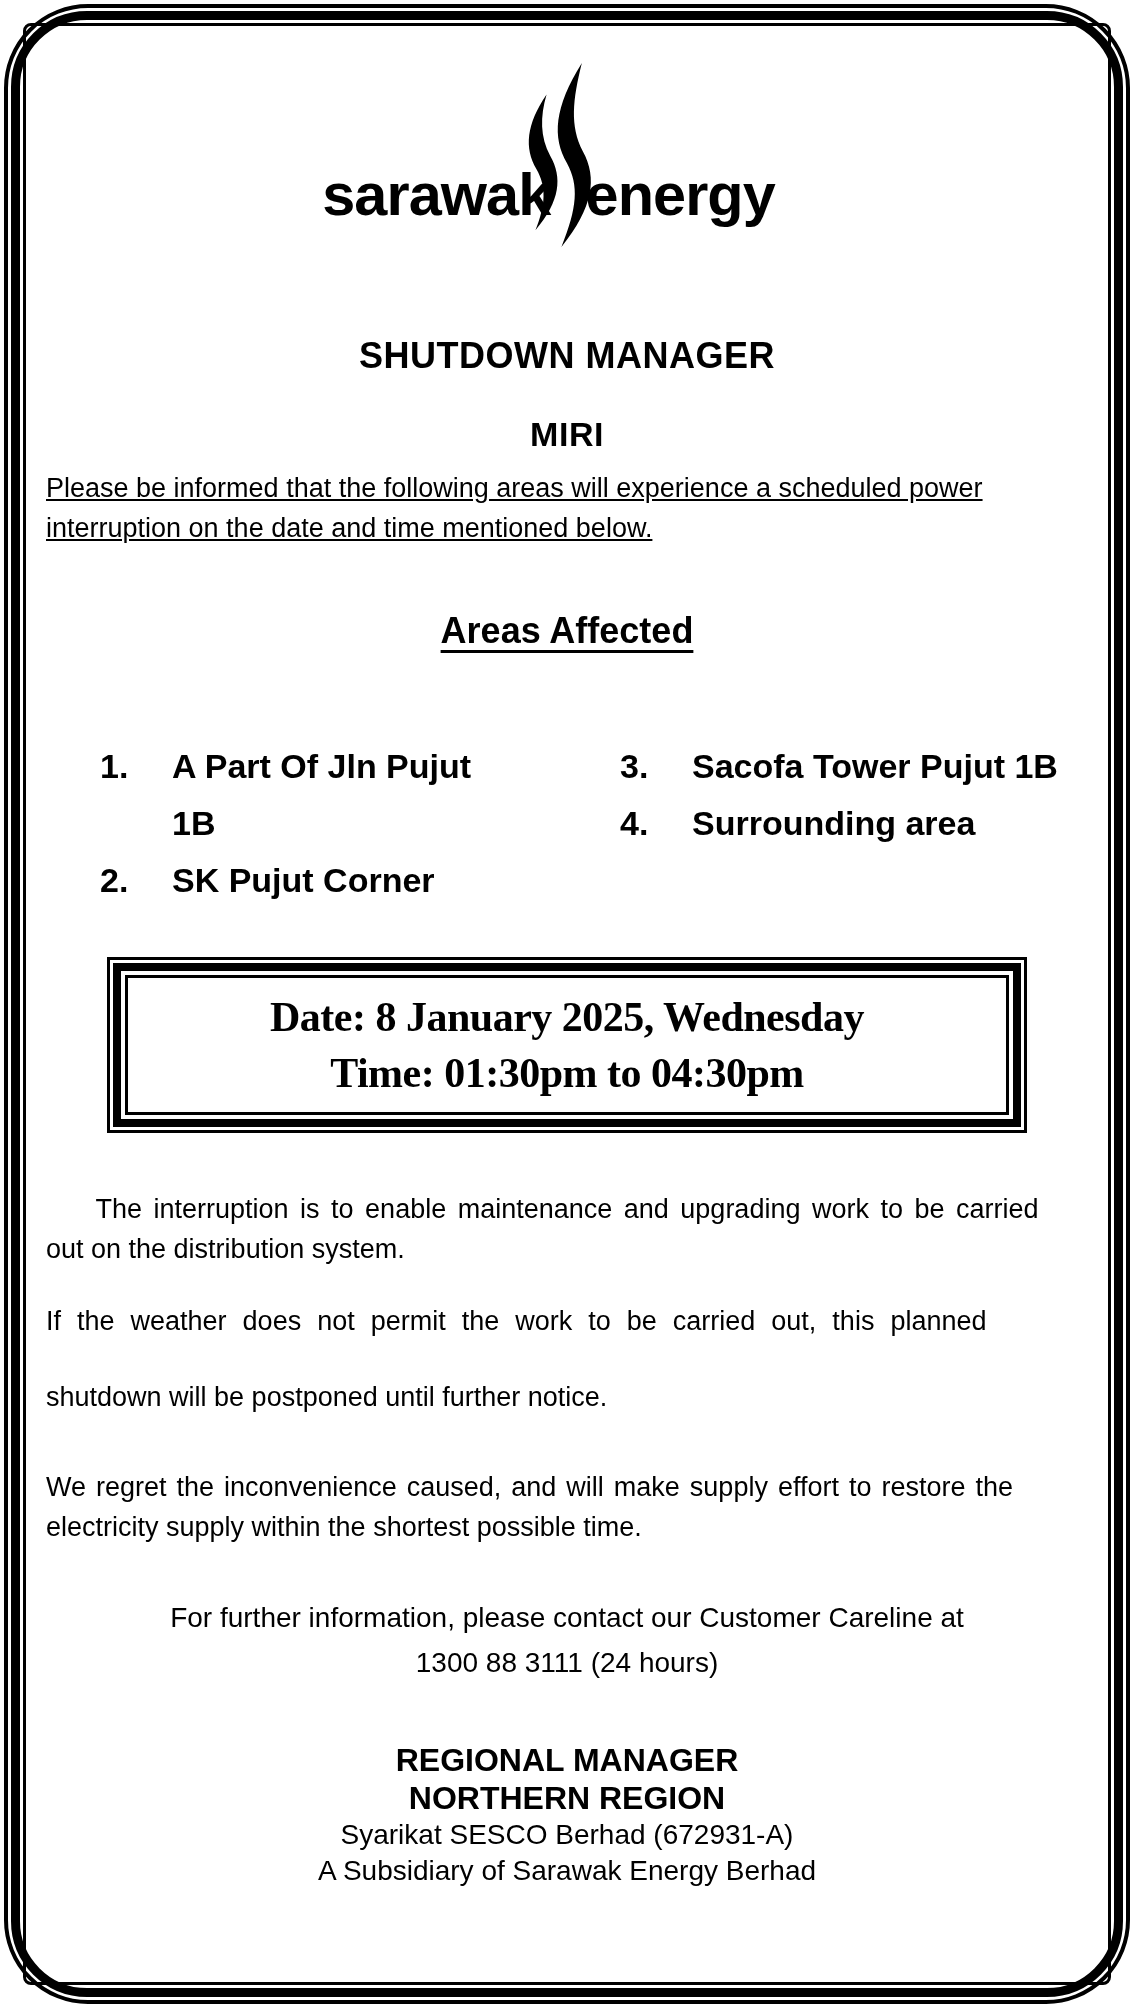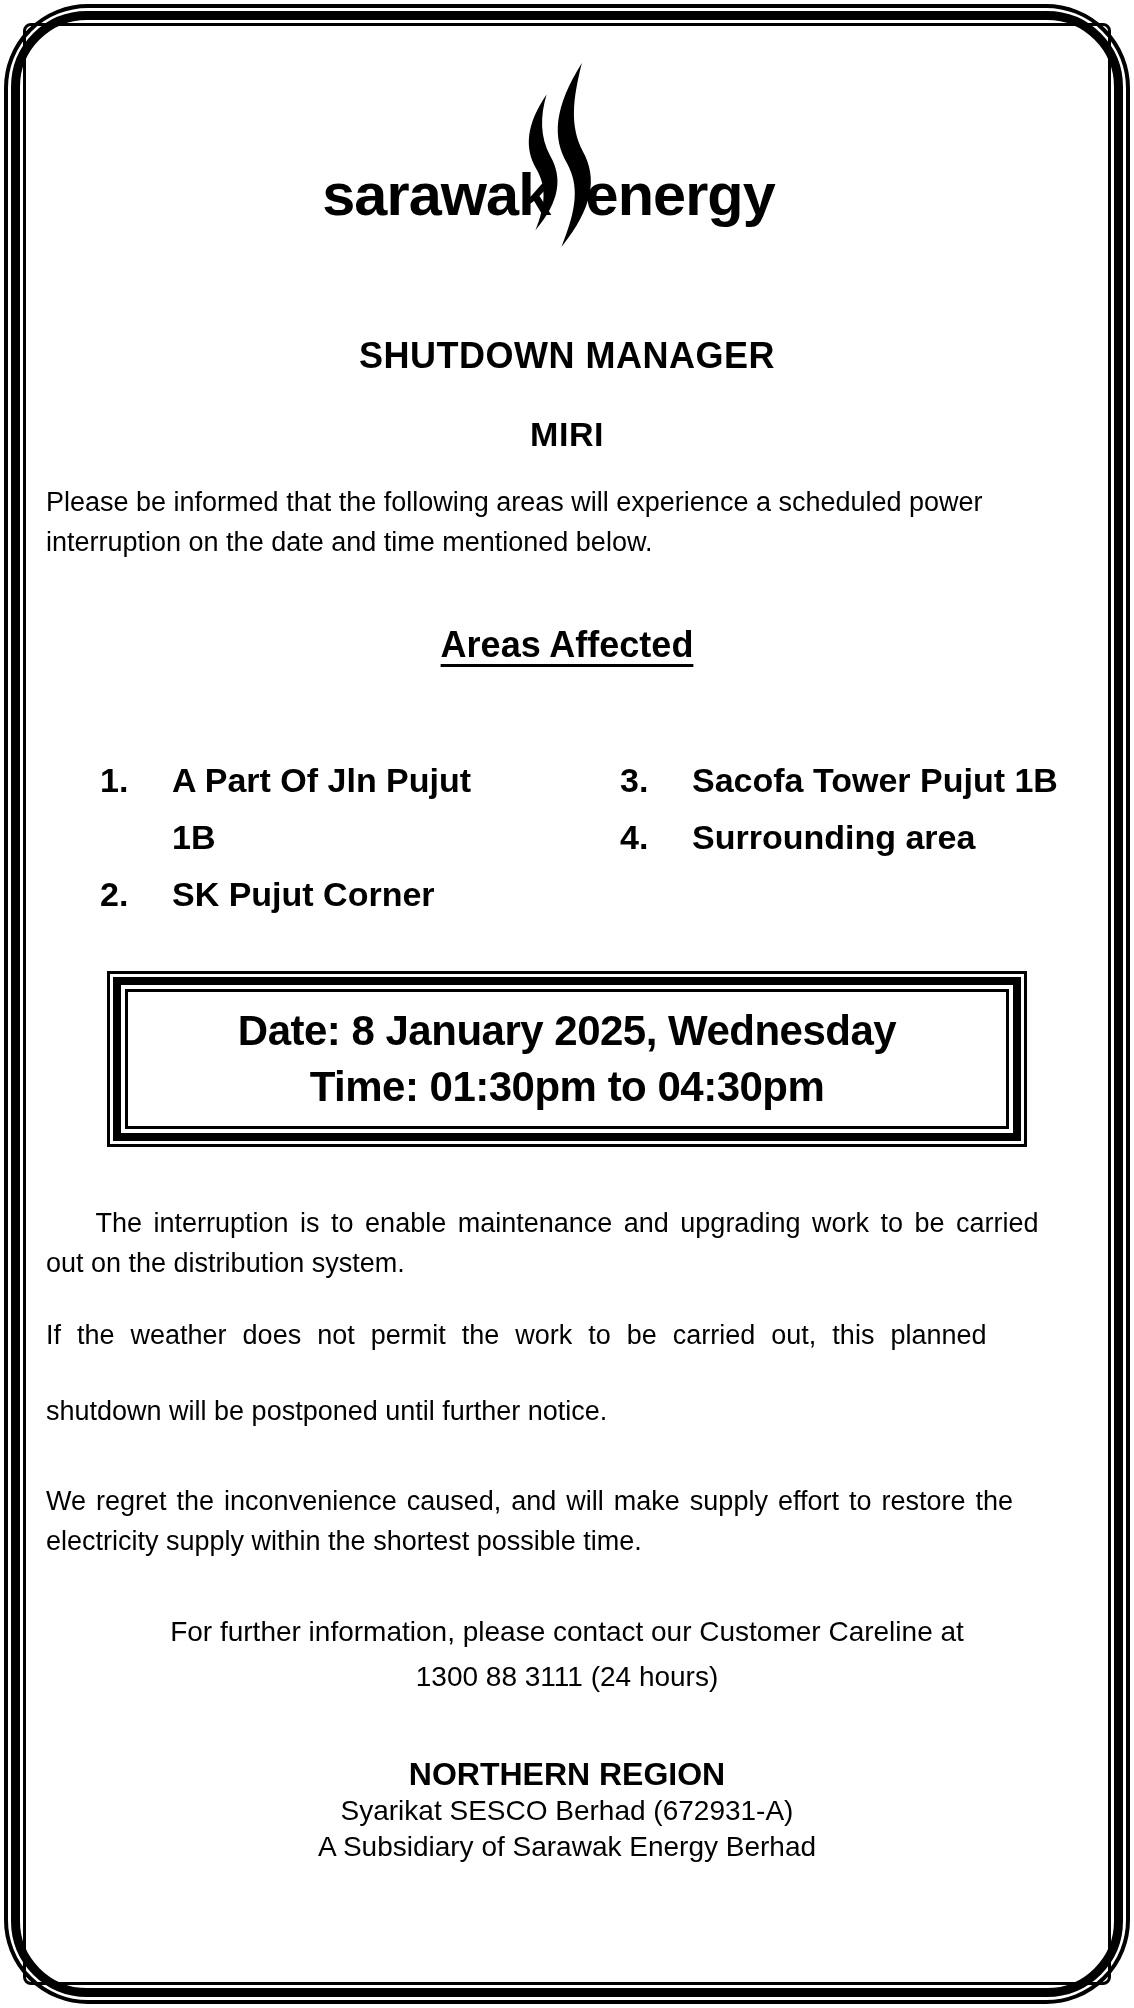--- a/index.html
+++ b/index.html
@@ -26,36 +26,36 @@
   }
   
   .logo-wrap { margin-top: 26px; text-align: center; }
   .logo-wrap svg { display: inline-block; }
   .logo-word { font-family: "Liberation Sans", sans-serif; font-weight: bold; font-size: 64px; letter-spacing: -1px; }
   
   .title { margin-top: 74px; text-align: center; font-size: 36px; font-weight: bold; letter-spacing: .5px; }
   .region { margin-top: 38px; text-align: center; font-size: 34px; font-weight: bold; letter-spacing: .5px; }
   
   .para { font-size: 27px; line-height: 40px; }
-  .intro { margin-top: 28px; }
+  .intro { margin-top: 14px; text-decoration: underline; }
   .areas-heading {
     margin-top: 62px; text-align: center;
     font-size: 36px; font-weight: bold;
     text-decoration: underline; text-decoration-thickness: 3px; text-underline-offset: 7px;
   }
   
   .areas-list { margin-top: 86px; display: flex; }
   .areas-col { display: flex; flex-direction: column; }
   .areas-col.left { margin-left: 54px; width: 520px; }
   .areas-col.right { flex: 1; }
   .area-item { display: flex; font-size: 34px; font-weight: bold; line-height: 57px; }
   .area-item .num { width: 72px; flex: 0 0 72px; }
   .area-item .txt { white-space: pre-line; }
   
-  .sched-outer { margin: 48px auto 4px auto; width: 920px; border: 3px solid #000; padding: 3px; }
+  .sched-outer { margin: 48px auto 4px auto; width: 920px; border: 3px solid #000; padding: 3px; font-family: Liberation Serif, serif; }
   .sched-mid { border: 8px solid #000; padding: 4px; }
   .sched-inner { border: 3px solid #000; padding: 11px 10px; text-align: center; }
   .sched-line { font-size: 42px; font-weight: bold; line-height: 56px; letter-spacing: -0.5px; }
   
   .p1 { margin-top: 56px; }
   .p2 { margin-top: 32px; }
   .p2 .line2 { margin-top: 36px; }
   .p3 { margin-top: 50px; }
   .stretch-a { word-spacing: 4px; text-align: center; }
   .stretch-b { word-spacing: 8.5px; }
@@ -142,20 +142,21 @@
         <div class="stretch-c">We regret the inconvenience caused, and will make supply effort to restore the</div>
         <div>electricity supply within the shortest possible time.</div>
       </div>
 
       <div class="careline">
         <div>For further information, please contact our Customer Careline at</div>
         <div>1300 88 3111 (24 hours)</div>
       </div>
 
       <div class="footer">
+        <div class="bold-line">REGIONAL MANAGER</div>
         <div class="bold-line">NORTHERN REGION</div>
         <div class="reg-line">Syarikat SESCO Berhad (672931-A)</div>
         <div class="reg-line">A Subsidiary of Sarawak Energy Berhad</div>
       </div>
 
     </div>
   </div>
 </div>
 
 </body></html>

